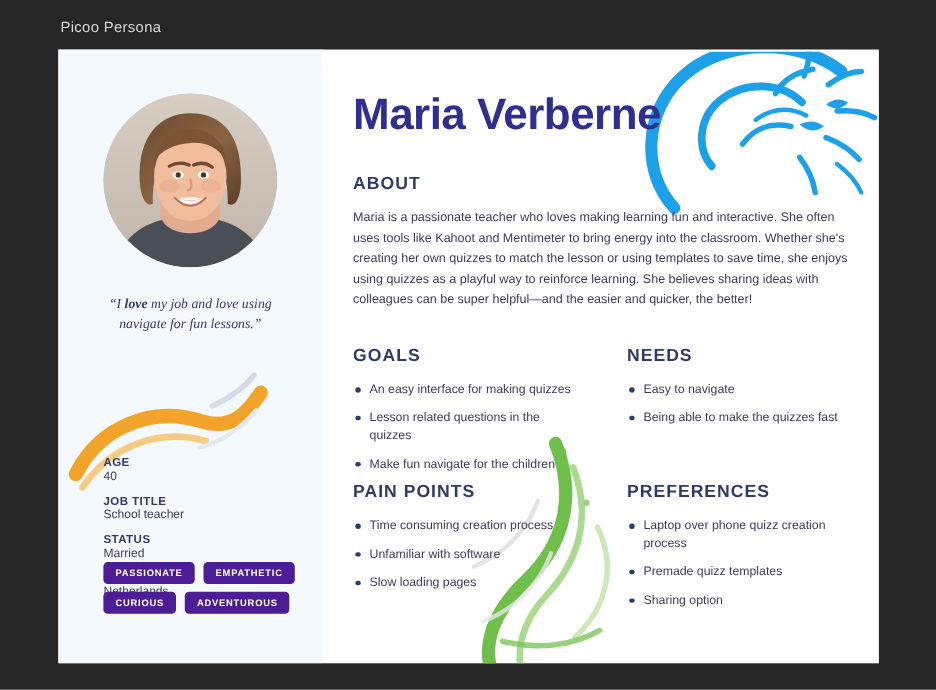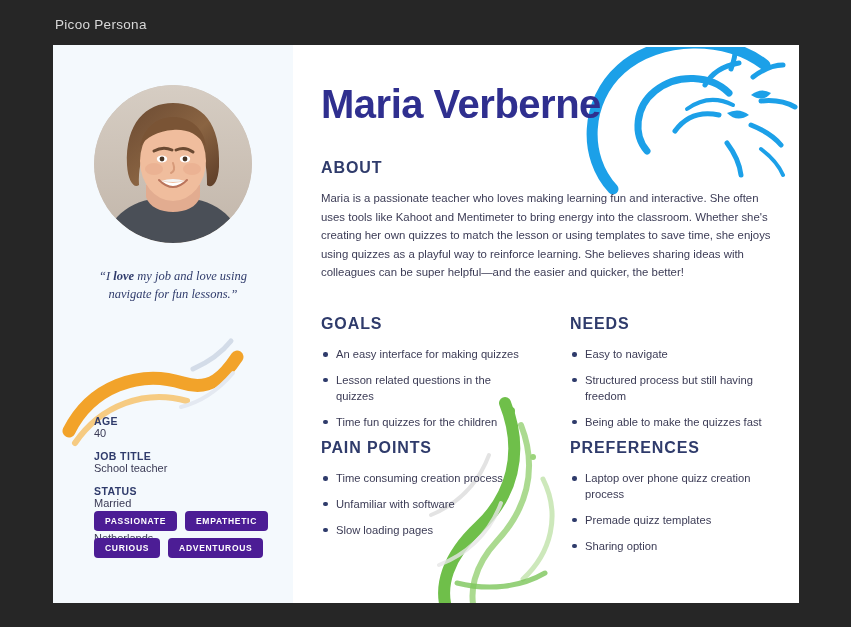--- a/index.html
+++ b/index.html
@@ -310,29 +310,28 @@
     <div id="about">
       <div class="sec-head">ABOUT</div>
       <div id="about-body">Maria is a passionate teacher who loves making learning fun and interactive. She often uses tools like Kahoot and Mentimeter to bring energy into the classroom. Whether she's creating her own quizzes to match the lesson or using templates to save time, she enjoys using quizzes as a playful way to reinforce learning. She believes sharing ideas with colleagues can be super helpful—and the easier and quicker, the better!</div>
     </div>
 
     <div class="col-block" id="goals">
       <div class="sec-head">GOALS</div>
       <ul class="bullets">
         <li>An easy interface for making quizzes</li>
         <li>Lesson related questions in the quizzes</li>
-        <li>Time fun quizzes for the children</li>
+        <li>Make fun navigate for the children</li>
       </ul>
     </div>
 
     <div class="col-block" id="needs">
       <div class="sec-head">NEEDS</div>
       <ul class="bullets">
         <li>Easy to navigate</li>
-        <li>Structured process but still having freedom</li>
         <li>Being able to make the quizzes fast</li>
       </ul>
     </div>
 
     <div class="col-block" id="pain">
       <div class="sec-head">PAIN POINTS</div>
       <ul class="bullets">
         <li>Time consuming creation process</li>
         <li>Unfamiliar with software</li>
         <li>Slow loading pages</li>

